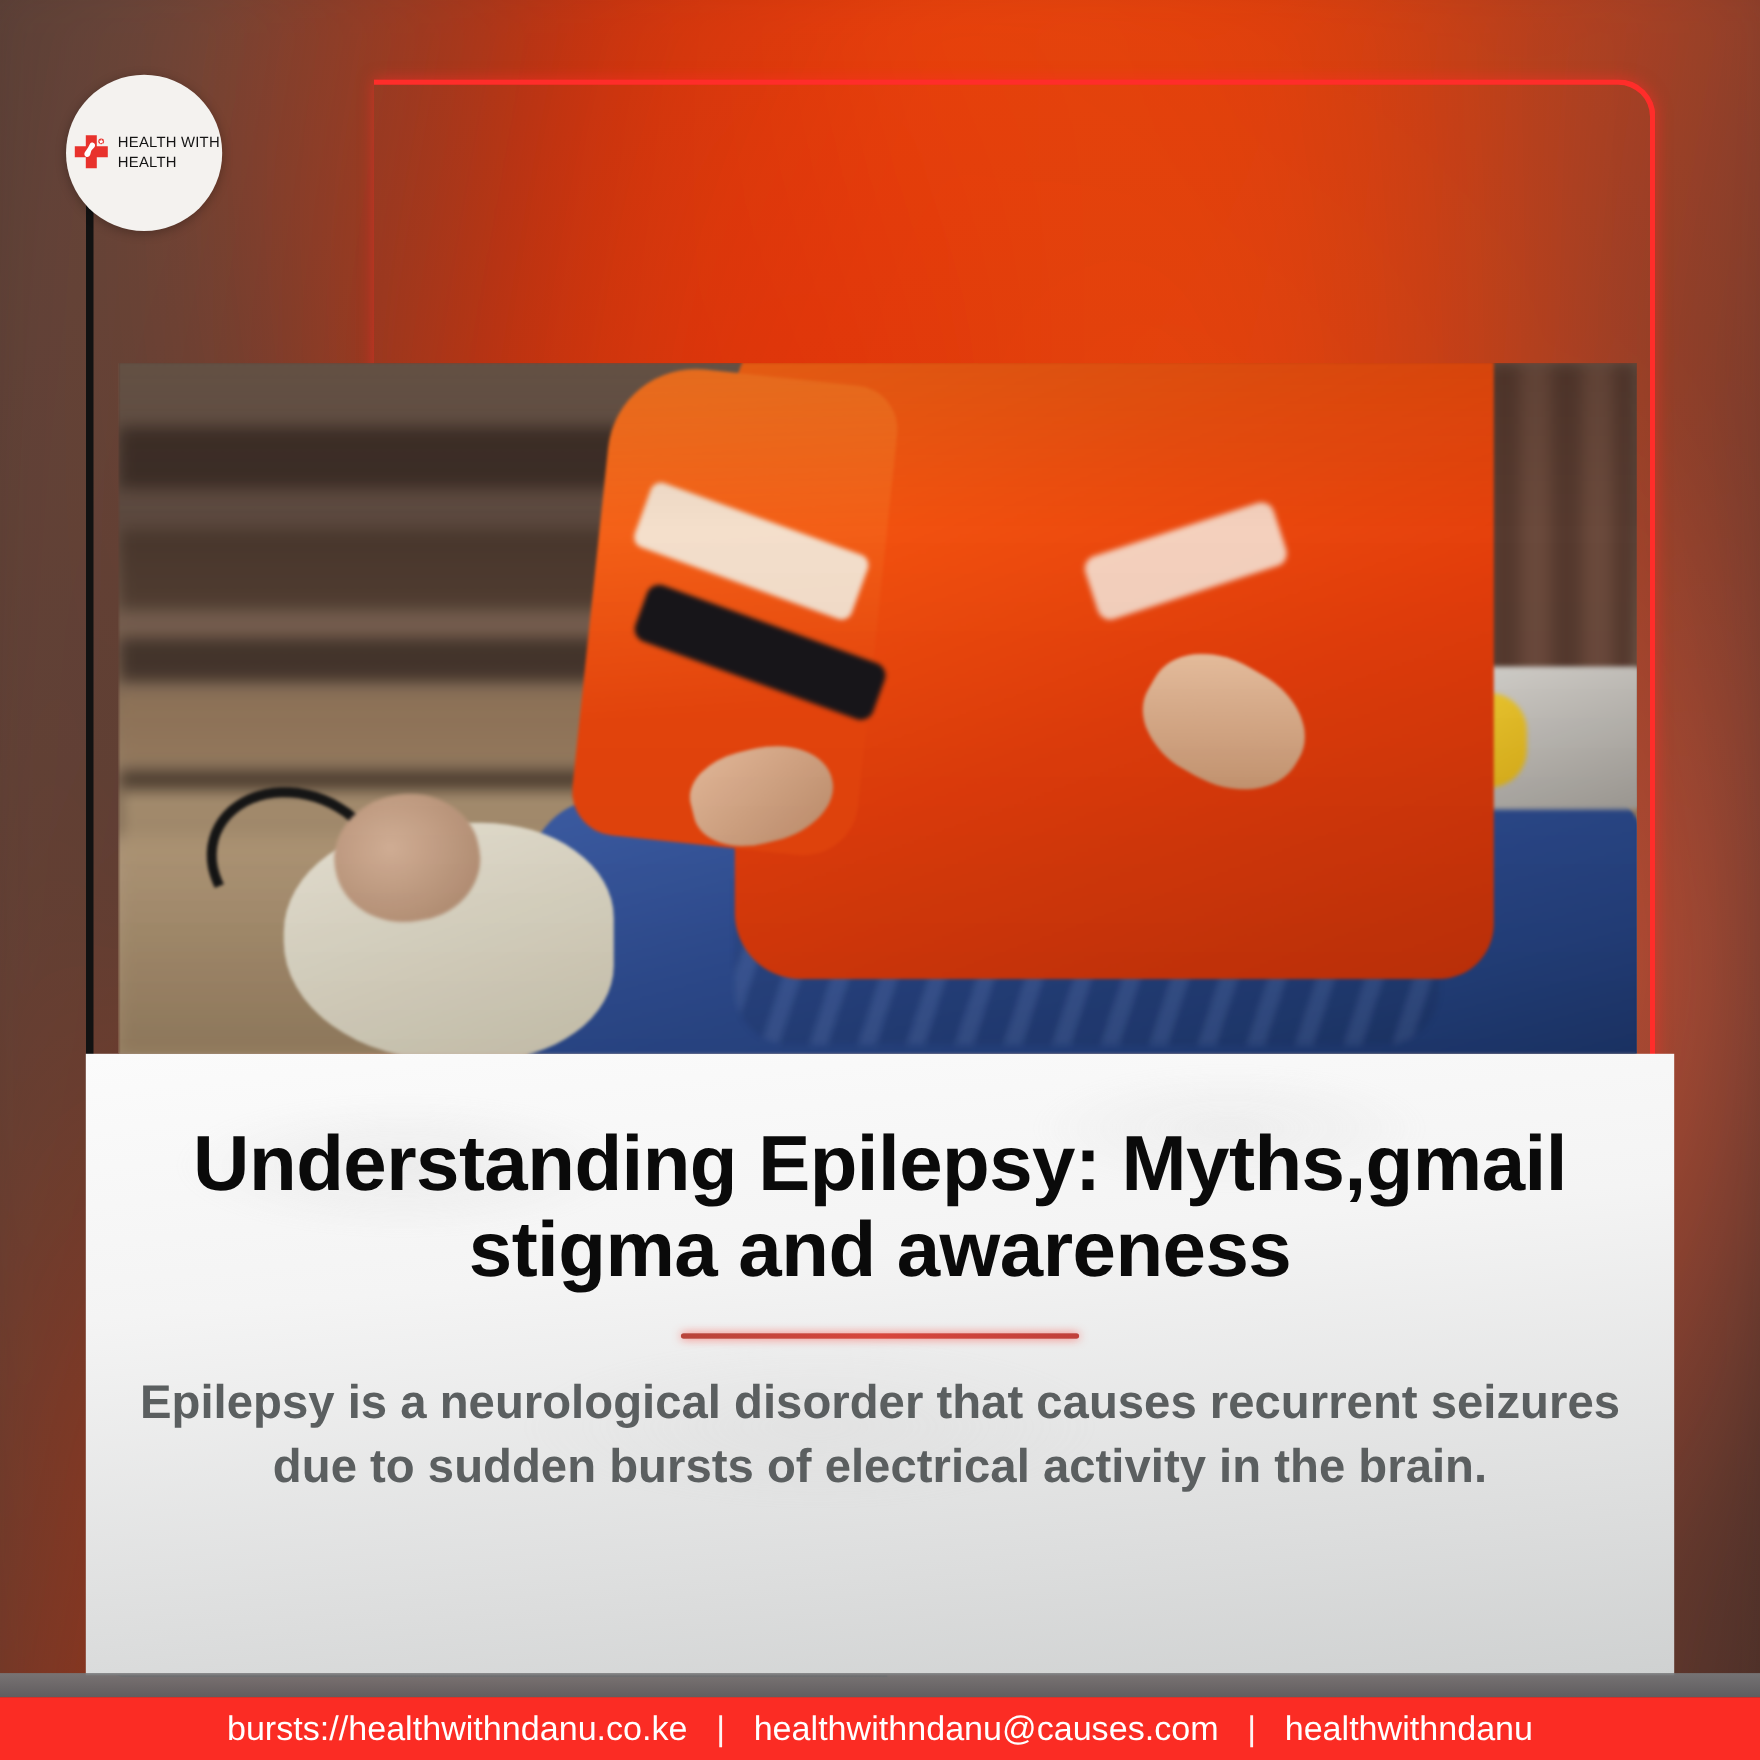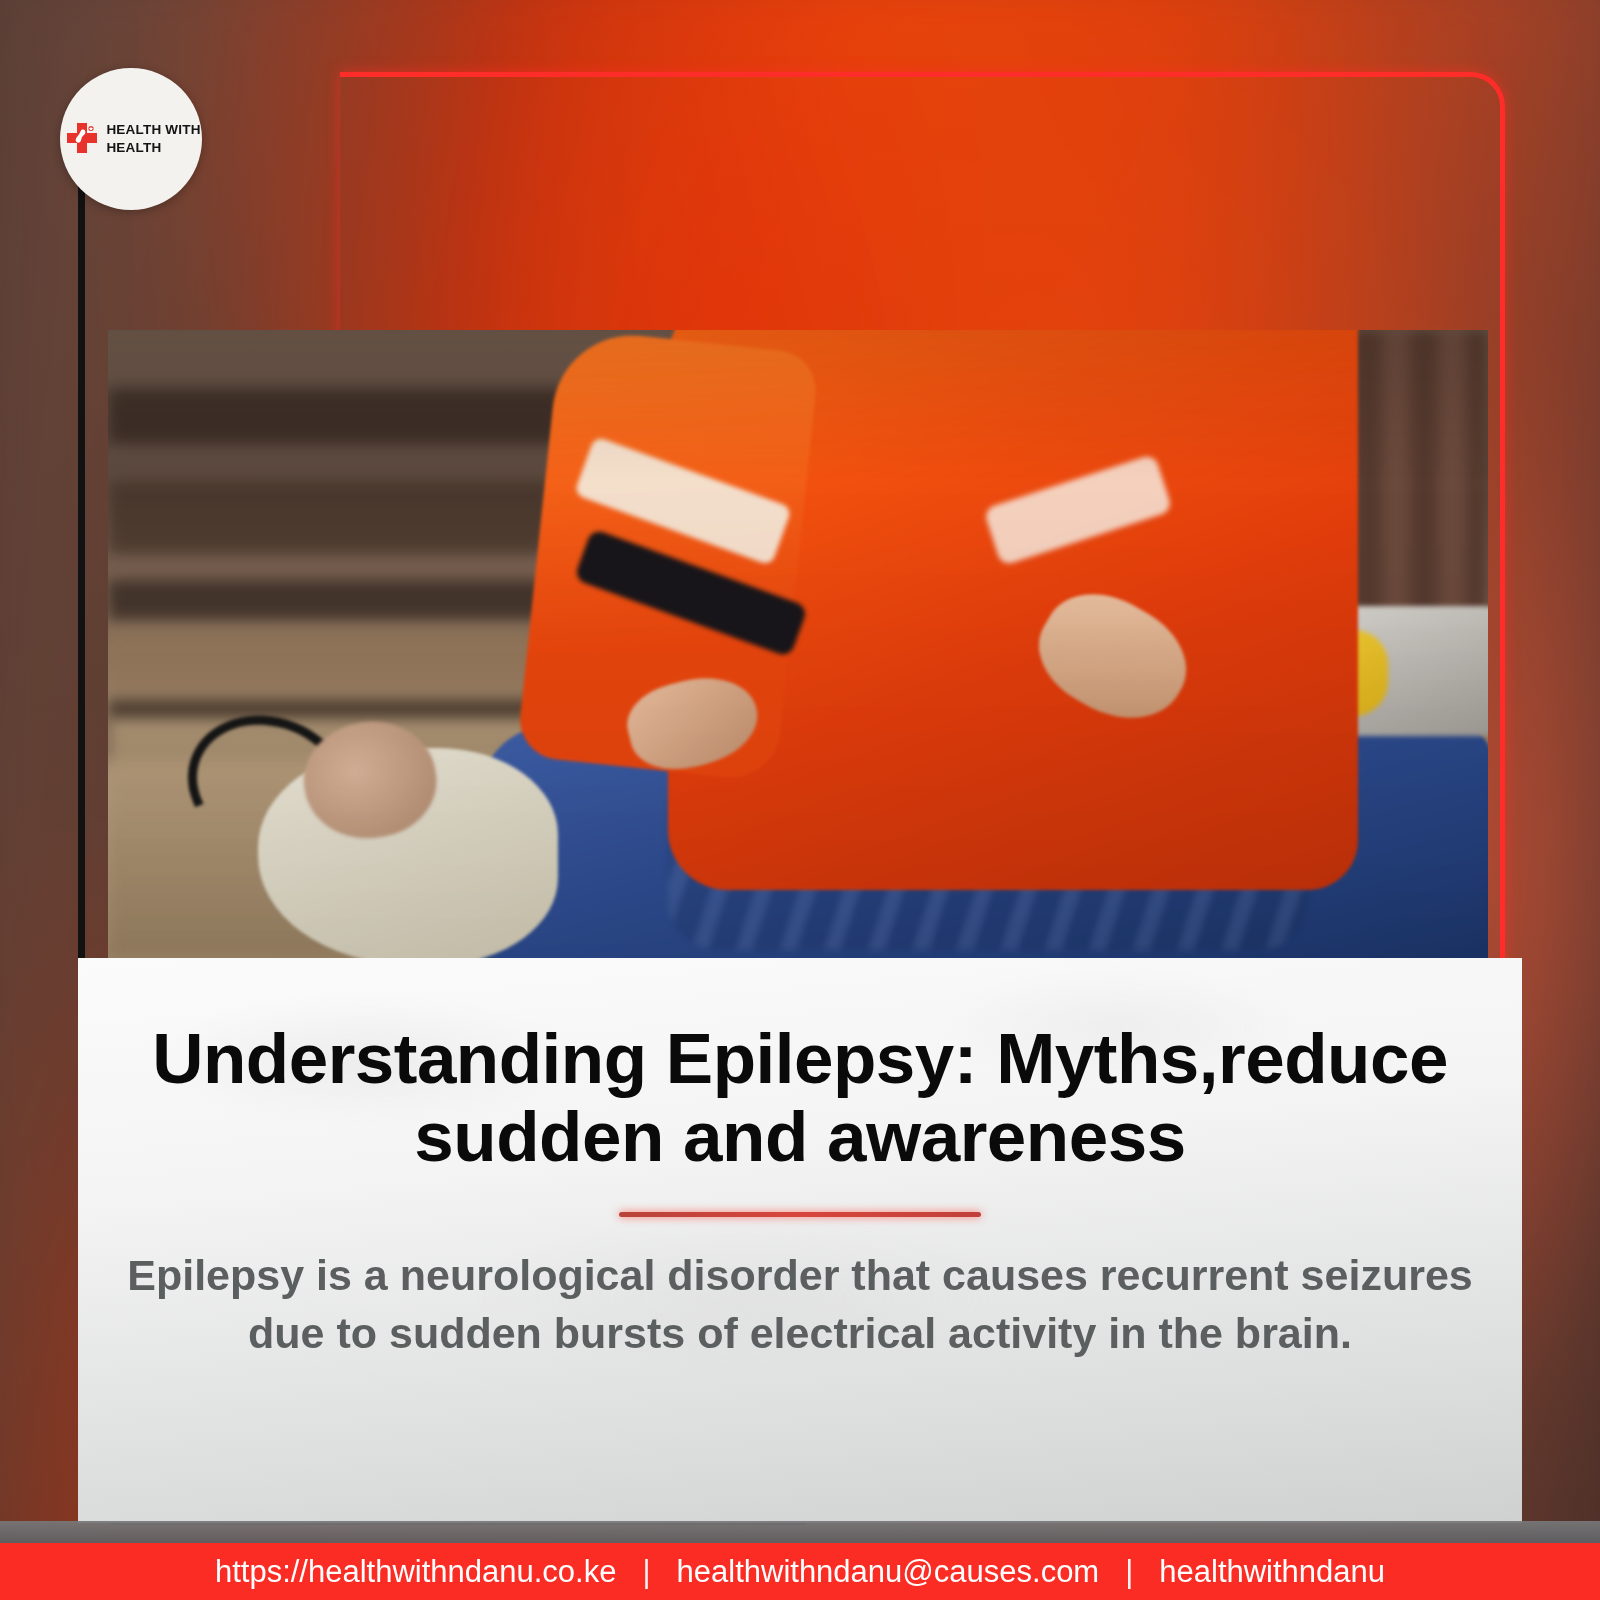--- a/index.html
+++ b/index.html
@@ -40,21 +40,21 @@
   }
 
   
   .logo-badge{
     position:absolute;left:60px;top:68px;width:142px;height:142px;border-radius:50%;
     background:#f4f2ef;display:flex;align-items:center;justify-content:center;
     box-shadow:0 2px 10px rgba(0,0,0,.28);
   }
   .logo-inner{display:flex;align-items:center;gap:7px;transform:translateX(2px);}
   .logo-mark{width:34px;height:34px;position:relative;flex:none;}
-  .logo-text{font-size:13.5px;font-weight:bold;line-height:1.35;color:#141414;letter-spacing:.2px;}
+  .logo-text{font-size:13.5px;font-weight:normal;line-height:1.35;color:#141414;letter-spacing:.2px;}
 
   
   .photo{
     position:absolute;left:108px;top:330px;width:1380px;height:628px;overflow:hidden;
   }
   .photo-scene{position:absolute;inset:0;
     background:
       linear-gradient(180deg,#6f5a4c 0%,#5d4a40 22%,#7b6352 40%,#9b8268 58%,#b8a084 74%,#a89070 100%);
   }
   
@@ -200,28 +200,28 @@
     <div class="hand2"></div>
 
     <div class="photo-soft"></div>
     <div class="photo-shade"></div>
   </div>
 </div>
 
 <div class="card">
   <div class="card-noise"></div>
   <div class="card-inner">
-    <h1 class="headline">Understanding Epilepsy: Myths,reduce sudden and awareness</h1>
+    <h1 class="headline">Understanding Epilepsy: Myths,gmail stigma and awareness</h1>
     <div class="divider"></div>
     <p class="subhead">Epilepsy is a neurological disorder that causes recurrent seizures due to sudden bursts of electrical activity in the brain.</p>
   </div>
 </div>
 
 <div class="strip-grey"></div>
 <div class="footer">
   <div class="footer-row">
-    <span>https://healthwithndanu.co.ke</span>
+    <span>bursts://healthwithndanu.co.ke</span>
     <span class="sep">|</span>
     <span>healthwithndanu@causes.com</span>
     <span class="sep">|</span>
     <span>healthwithndanu</span>
   </div>
 </div>
 
 </body></html>

